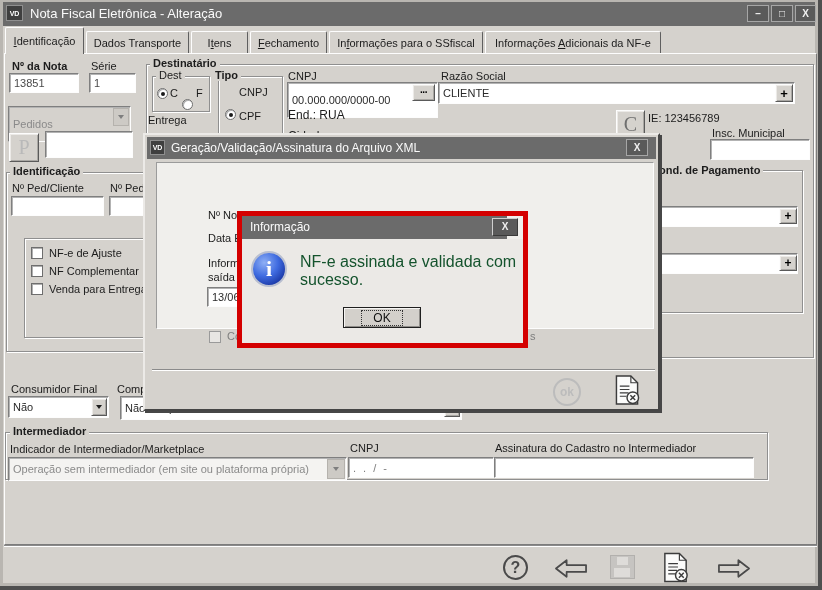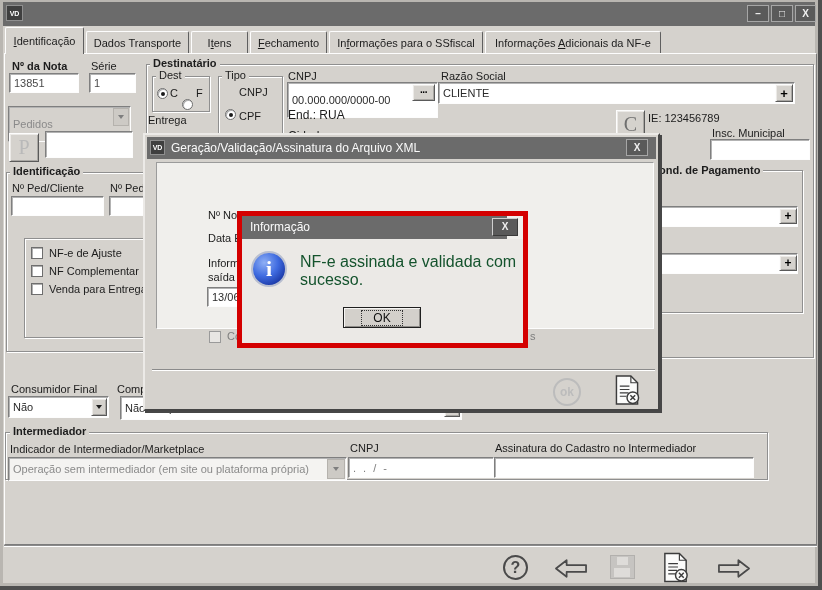--- a/index.html
+++ b/index.html
@@ -66,20 +66,21 @@
 </head>
 <body>
 
 <div class="stage">
 
   <div class="abs winlight" style="left:0;top:0;width:818px;height:586px;"></div>
   <div class="abs winbody" style="left:3px;top:2px;width:812px;height:581px;"></div>
 
   <div class="abs titlebar" style="left:3px;top:2px;width:812px;height:24px;">
     <div class="abs vdbadge" style="left:3px;top:3px;width:17px;height:16px;">VD</div>
+    <div class="abs wtitle" style="left:27px;top:4px;">Nota Fiscal Eletrônica - Alteração</div>
     <div class="abs tbbtn btn" style="left:744px;top:3px;width:22px;height:17px;">
         <span>–</span>
       </div>
     <div class="abs tbbtn btn" style="left:768px;top:3px;width:22px;height:17px;">
         <span>□</span>
       </div>
     <div class="abs tbbtn btn" style="left:792px;top:3px;width:21px;height:17px;">
         <span>X</span>
       </div>
   </div>
@@ -119,21 +120,21 @@
   <div class="abs cap lbl b" style="left:150px;top:57px;">Destinatário</div>
 
   <div class="abs gb" style="left:152px;top:76px;width:58px;height:36px;"></div>
   <div class="abs cap lbl" style="left:156px;top:69px;">Dest</div>
   <div class="abs radio sel" style="left:157px;top:88px;"></div>
   <div class="abs lbl" style="left:170px;top:87px;">C</div>
   <div class="abs radio" style="left:182px;top:88px;"></div>
   <div class="abs lbl" style="left:196px;top:87px;">F</div>
 
   <div class="abs gb" style="left:218px;top:76px;width:65px;height:58px;"></div>
-  <div class="abs cap lbl" style="left:222px;top:69px;">Tipo</div>
+  <div class="abs cap lbl" style="left:212px;top:69px;font-weight:bold;">Tipo</div>
   <div class="abs radio sel" style="left:225px;top:87px;"></div>
   <div class="abs lbl" style="left:239px;top:86px;">CNPJ</div>
   <div class="abs radio" style="left:225px;top:111px;"></div>
   <div class="abs lbl" style="left:239px;top:110px;">CPF</div>
 
   <div class="abs lbl" style="left:148px;top:114px;">Entrega</div>
 
   <div class="abs lbl" style="left:288px;top:70px;">CNPJ</div>
   <div class="abs fld" style="left:287px;top:82px;width:151px;height:36px;">00.000.000/0000-00</div>
   <div class="abs raised btn" style="left:412px;top:84px;width:23px;height:17px;font-size:10px;font-weight:bold;letter-spacing:-1px;">

